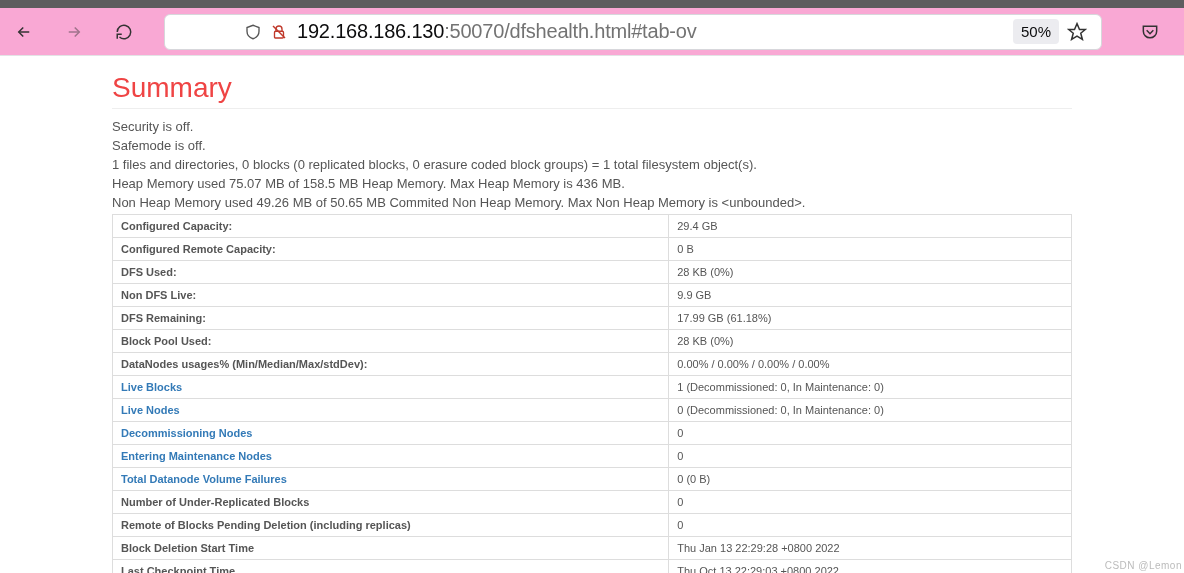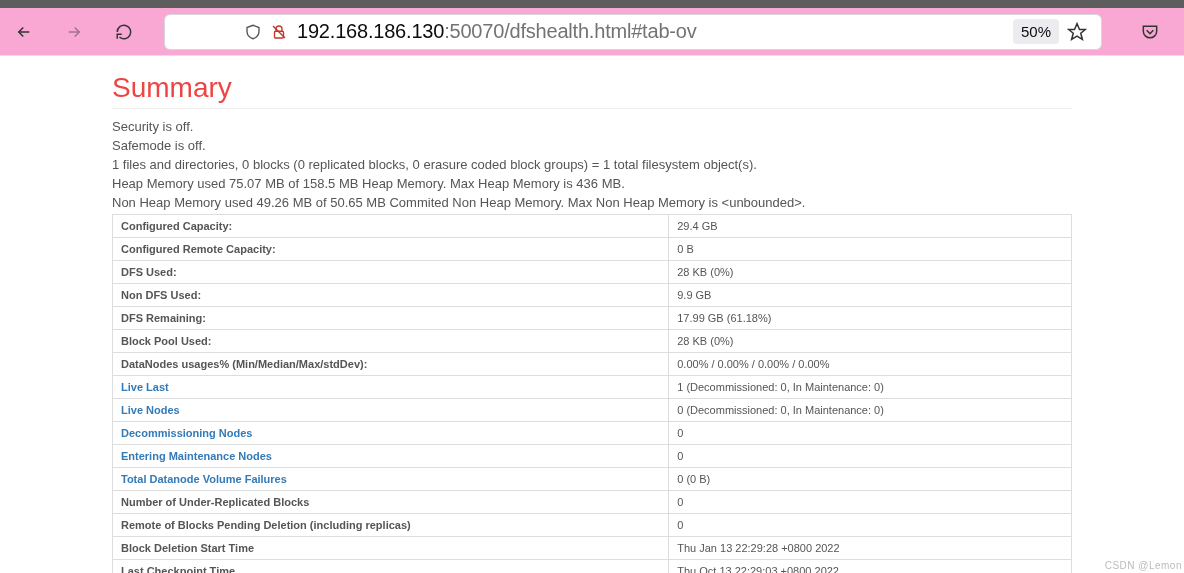--- a/index.html
+++ b/index.html
@@ -115,37 +115,37 @@
           </tr>
           <tr>
             <td class="label">Configured Remote Capacity:</td>
             <td>0 B</td>
           </tr>
           <tr>
             <td class="label">DFS Used:</td>
             <td>28 KB (0%)</td>
           </tr>
           <tr>
-            <td class="label">Non DFS Used:</td>
+            <td class="label">Non DFS Live:</td>
             <td>9.9 GB</td>
           </tr>
           <tr>
             <td class="label">DFS Remaining:</td>
             <td>17.99 GB (61.18%)</td>
           </tr>
           <tr>
             <td class="label">Block Pool Used:</td>
             <td>28 KB (0%)</td>
           </tr>
           <tr>
             <td class="label">DataNodes usages% (Min/Median/Max/stdDev):</td>
             <td>0.00% / 0.00% / 0.00% / 0.00%</td>
           </tr>
           <tr>
-            <td class="label"><a class="lnk" href="#">Live Last</a></td>
+            <td class="label"><a class="lnk" href="#">Live Blocks</a></td>
             <td>1 (Decommissioned: 0, In Maintenance: 0)</td>
           </tr>
           <tr>
             <td class="label"><a class="lnk" href="#">Live Nodes</a></td>
             <td>0 (Decommissioned: 0, In Maintenance: 0)</td>
           </tr>
           <tr>
             <td class="label"><a class="lnk" href="#">Decommissioning Nodes</a></td>
             <td>0</td>
           </tr>

